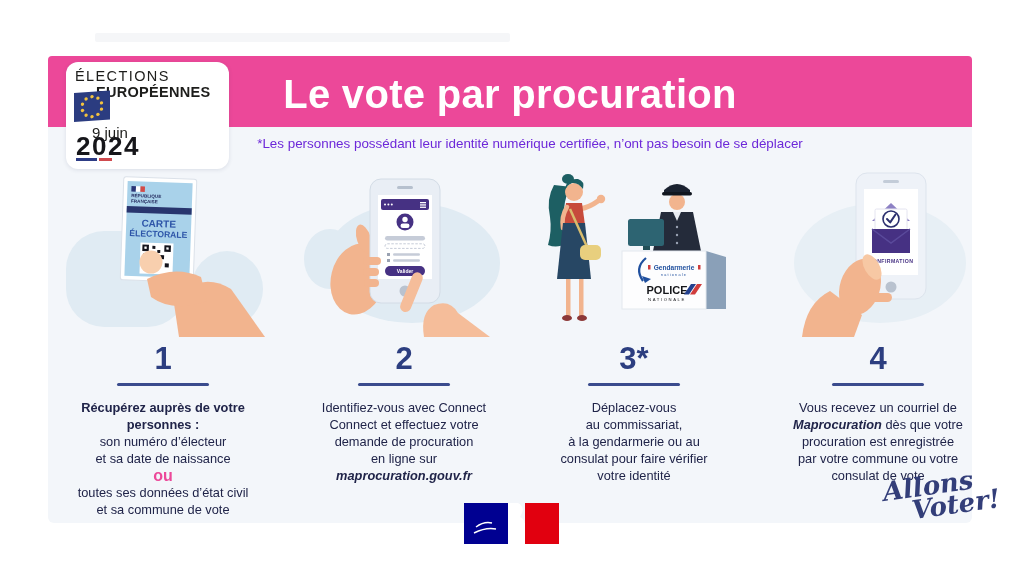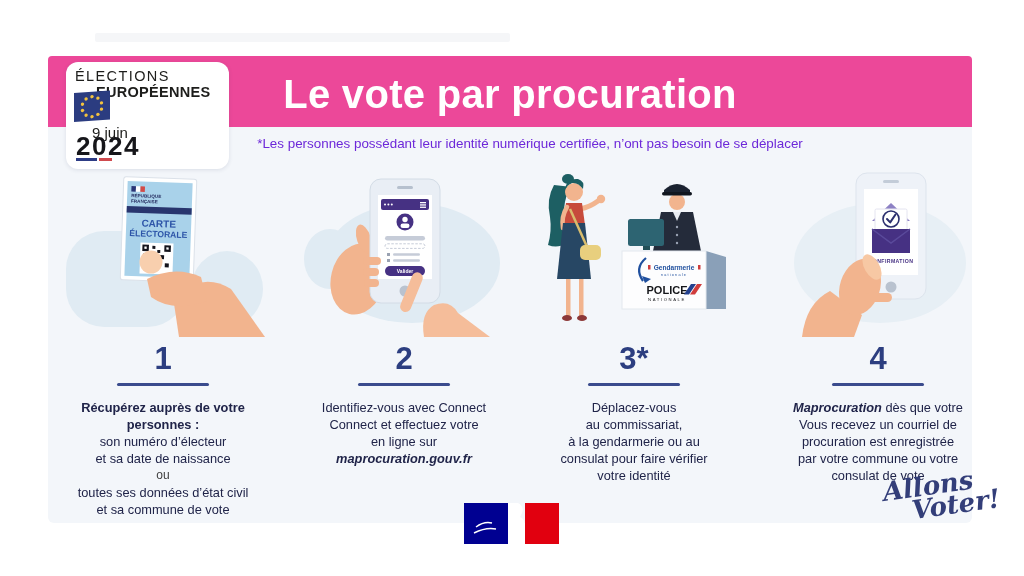--- a/index.html
+++ b/index.html
@@ -30,21 +30,21 @@
   .badge-year{position:absolute;left:10px;top:69px;font-size:26px;font-weight:bold;letter-spacing:1.5px;color:#16161a;}
   .badge-ul-b{position:absolute;left:10px;top:96px;width:21px;height:2.6px;background:#2d3c85;}
   .badge-ul-r{position:absolute;left:33px;top:96px;width:13px;height:2.6px;background:#cf4a4e;}
   
   .step{position:absolute;top:165px;width:220px;text-align:center;}
   .illus{width:220px;height:172px;}
   .num{margin-top:2px;font-size:31px;font-weight:bold;color:#2c3e80;line-height:1;}
   .rule{width:92px;height:3px;margin:9px auto 0;background:#3a4b8d;border-radius:2px;}
   .txt{margin-top:13px;font-size:12.8px;line-height:17px;color:#202449;}
   .txt .b{font-weight:bold;}
-  .txt .ou{color:#404040;font-weight:normal;font-size:12px;}
+  .txt .ou{color:#ec4899;font-weight:bold;font-size:16px;}
   .txt .brand{font-weight:bold;font-style:italic;}
   svg text{font-family:"Liberation Sans", sans-serif;}
   
   .marianne{left:464px;top:503px;width:95px;height:41px;}
   .slogan{left:884px;top:470px;width:130px;transform:rotate(-8deg);
     color:#333e79;font-family:"DejaVu Serif", serif;font-style:italic;font-weight:bold;}
   .slogan .l1{font-size:26px;line-height:1;}
   .slogan .l2{font-size:26px;line-height:1;margin-left:26px;margin-top:-4px;}
 </style>
 </head>
@@ -186,20 +186,21 @@
     <g>
       <path d="M130 172 Q126 148 140 140 Q156 134 164 148 L196 172 Z" fill="#f5bd9a"></path>
       <rect x="112" y="106" width="11" height="42" rx="5.5" fill="#f5bd9a" transform="rotate(22 117 127)"></rect>
     </g>
   </svg>
   <div class="num">2</div>
   <div class="rule"></div>
   <div class="txt">
     <div>Identifiez-vous avec Connect</div>
     <div>Connect et effectuez votre</div>
+    <div>demande de procuration</div>
     <div>en ligne sur</div>
     <div class="brand">maprocuration.gouv.fr</div>
   </div>
 </div>
 
 <div class="step" style="left:524px">
   <svg class="illus" viewBox="0 0 220 172">
     <g>
       <path d="M30 20 Q22 34 26 52 Q28 66 24 80 Q34 84 42 78 Q38 60 40 44 Q41 30 48 22 Z" fill="#1d5f63"></path>
       <ellipse cx="44" cy="14" rx="6" ry="5" fill="#1d5f63"></ellipse>
@@ -282,22 +283,22 @@
     <g>
       <path d="M34 172 Q38 138 62 126 L94 150 L86 172 Z" fill="#f2b48e"></path>
       <ellipse cx="92" cy="122" rx="20" ry="29" fill="#f2b48e" transform="rotate(18 92 122)"></ellipse>
       <ellipse cx="104" cy="102" rx="7.5" ry="14" fill="#f7c8a4" transform="rotate(-30 104 102)"></ellipse>
       <rect x="96" y="128" width="28" height="9" rx="4.5" fill="#f2b48e"></rect>
     </g>
   </svg>
   <div class="num">4</div>
   <div class="rule"></div>
   <div class="txt">
+    <div>Vous recevez un courriel de</div>
     <div><span class="brand">Maprocuration</span> <span>dès que votre</span></div>
-    <div>Vous recevez un courriel de</div>
     <div>procuration est enregistrée</div>
     <div>par votre commune ou votre</div>
     <div>consulat de vote</div>
   </div>
 </div>
 
 <svg class="abs marianne" viewBox="0 0 95 41">
   <rect x="0" y="0" width="50" height="41" fill="#000091"></rect>
   <rect x="61" y="0" width="34" height="41" fill="#e1000f"></rect>
   <path d="M44 0 L54 0 C58 2 60 6 58 10 L56 14 C61 16 62 21 58 24 L59 26 C61 28 60 30 58 31 L56 32 C54 34 54 37 56 41 L44 41 Z" fill="#ffffff"></path>

